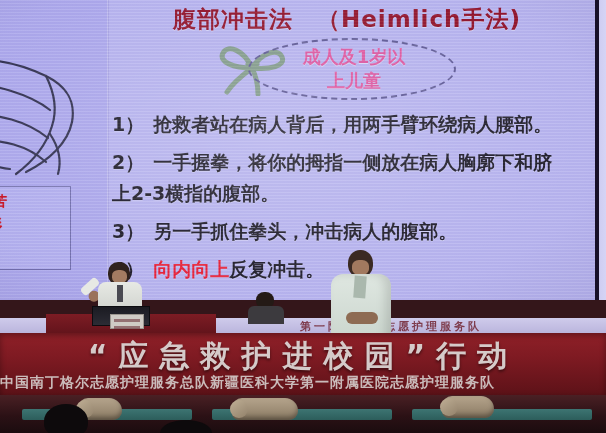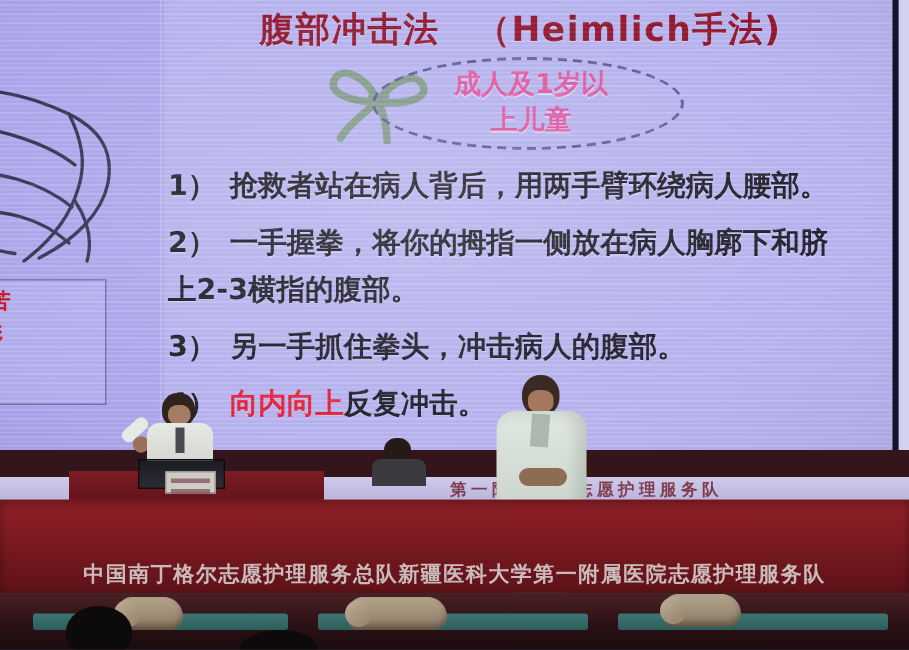--- a/index.html
+++ b/index.html
@@ -118,21 +118,21 @@
     box-shadow:inset 0 2px 6px rgba(0,0,0,.35);
     overflow:hidden;
   }
   .banner-main{
     position:absolute;left:0;top:3px;width:606px;text-align:center;
     color:#dcd8d6;font-size:30px;font-weight:bold;letter-spacing:11px;
     white-space:nowrap;text-shadow:0 2px 3px rgba(0,0,0,.5);
     opacity:.93;
   }
   .banner-sub{
-    position:absolute;left:0;top:41px;width:606px;text-align:center;
+    position:absolute;left:0;top:41px;width:606px;
     color:#d8d2d0;font-size:14px;font-weight:bold;letter-spacing:1px;
     white-space:nowrap;opacity:.88;
   }
   .floor{
     position:absolute;left:0;top:395px;width:606px;height:38px;
     background:linear-gradient(to bottom,#4a2024,#2b1115 55%,#1b0c0f);
   }
   .mat{
     position:absolute;height:11px;border-radius:2px;
     background:linear-gradient(to bottom,#3e7f7c,#2d6663);
@@ -305,20 +305,21 @@
   <div class="presenter">
     <div class="p-head"></div>
     <div class="p-face"></div>
     <div class="p-coat"></div>
     <div class="p-lapel"></div>
     <div class="p-hands"></div>
     <div class="p-legs"></div>
   </div>
 
   <div class="banner-red">
+    <div class="banner-main">“应急救护进校园”行动</div>
     <div class="banner-sub">中国南丁格尔志愿护理服务总队新疆医科大学第一附属医院志愿护理服务队</div>
   </div>
 
   <div class="floor"></div>
   <div class="mat" style="left:22px;width:170px;"></div>
   <div class="mat" style="left:212px;width:180px;"></div>
   <div class="mat" style="left:412px;width:180px;"></div>
   <div class="manikin" style="left:78px;top:398px;width:44px;">
       <div class="head"></div>
     </div>

